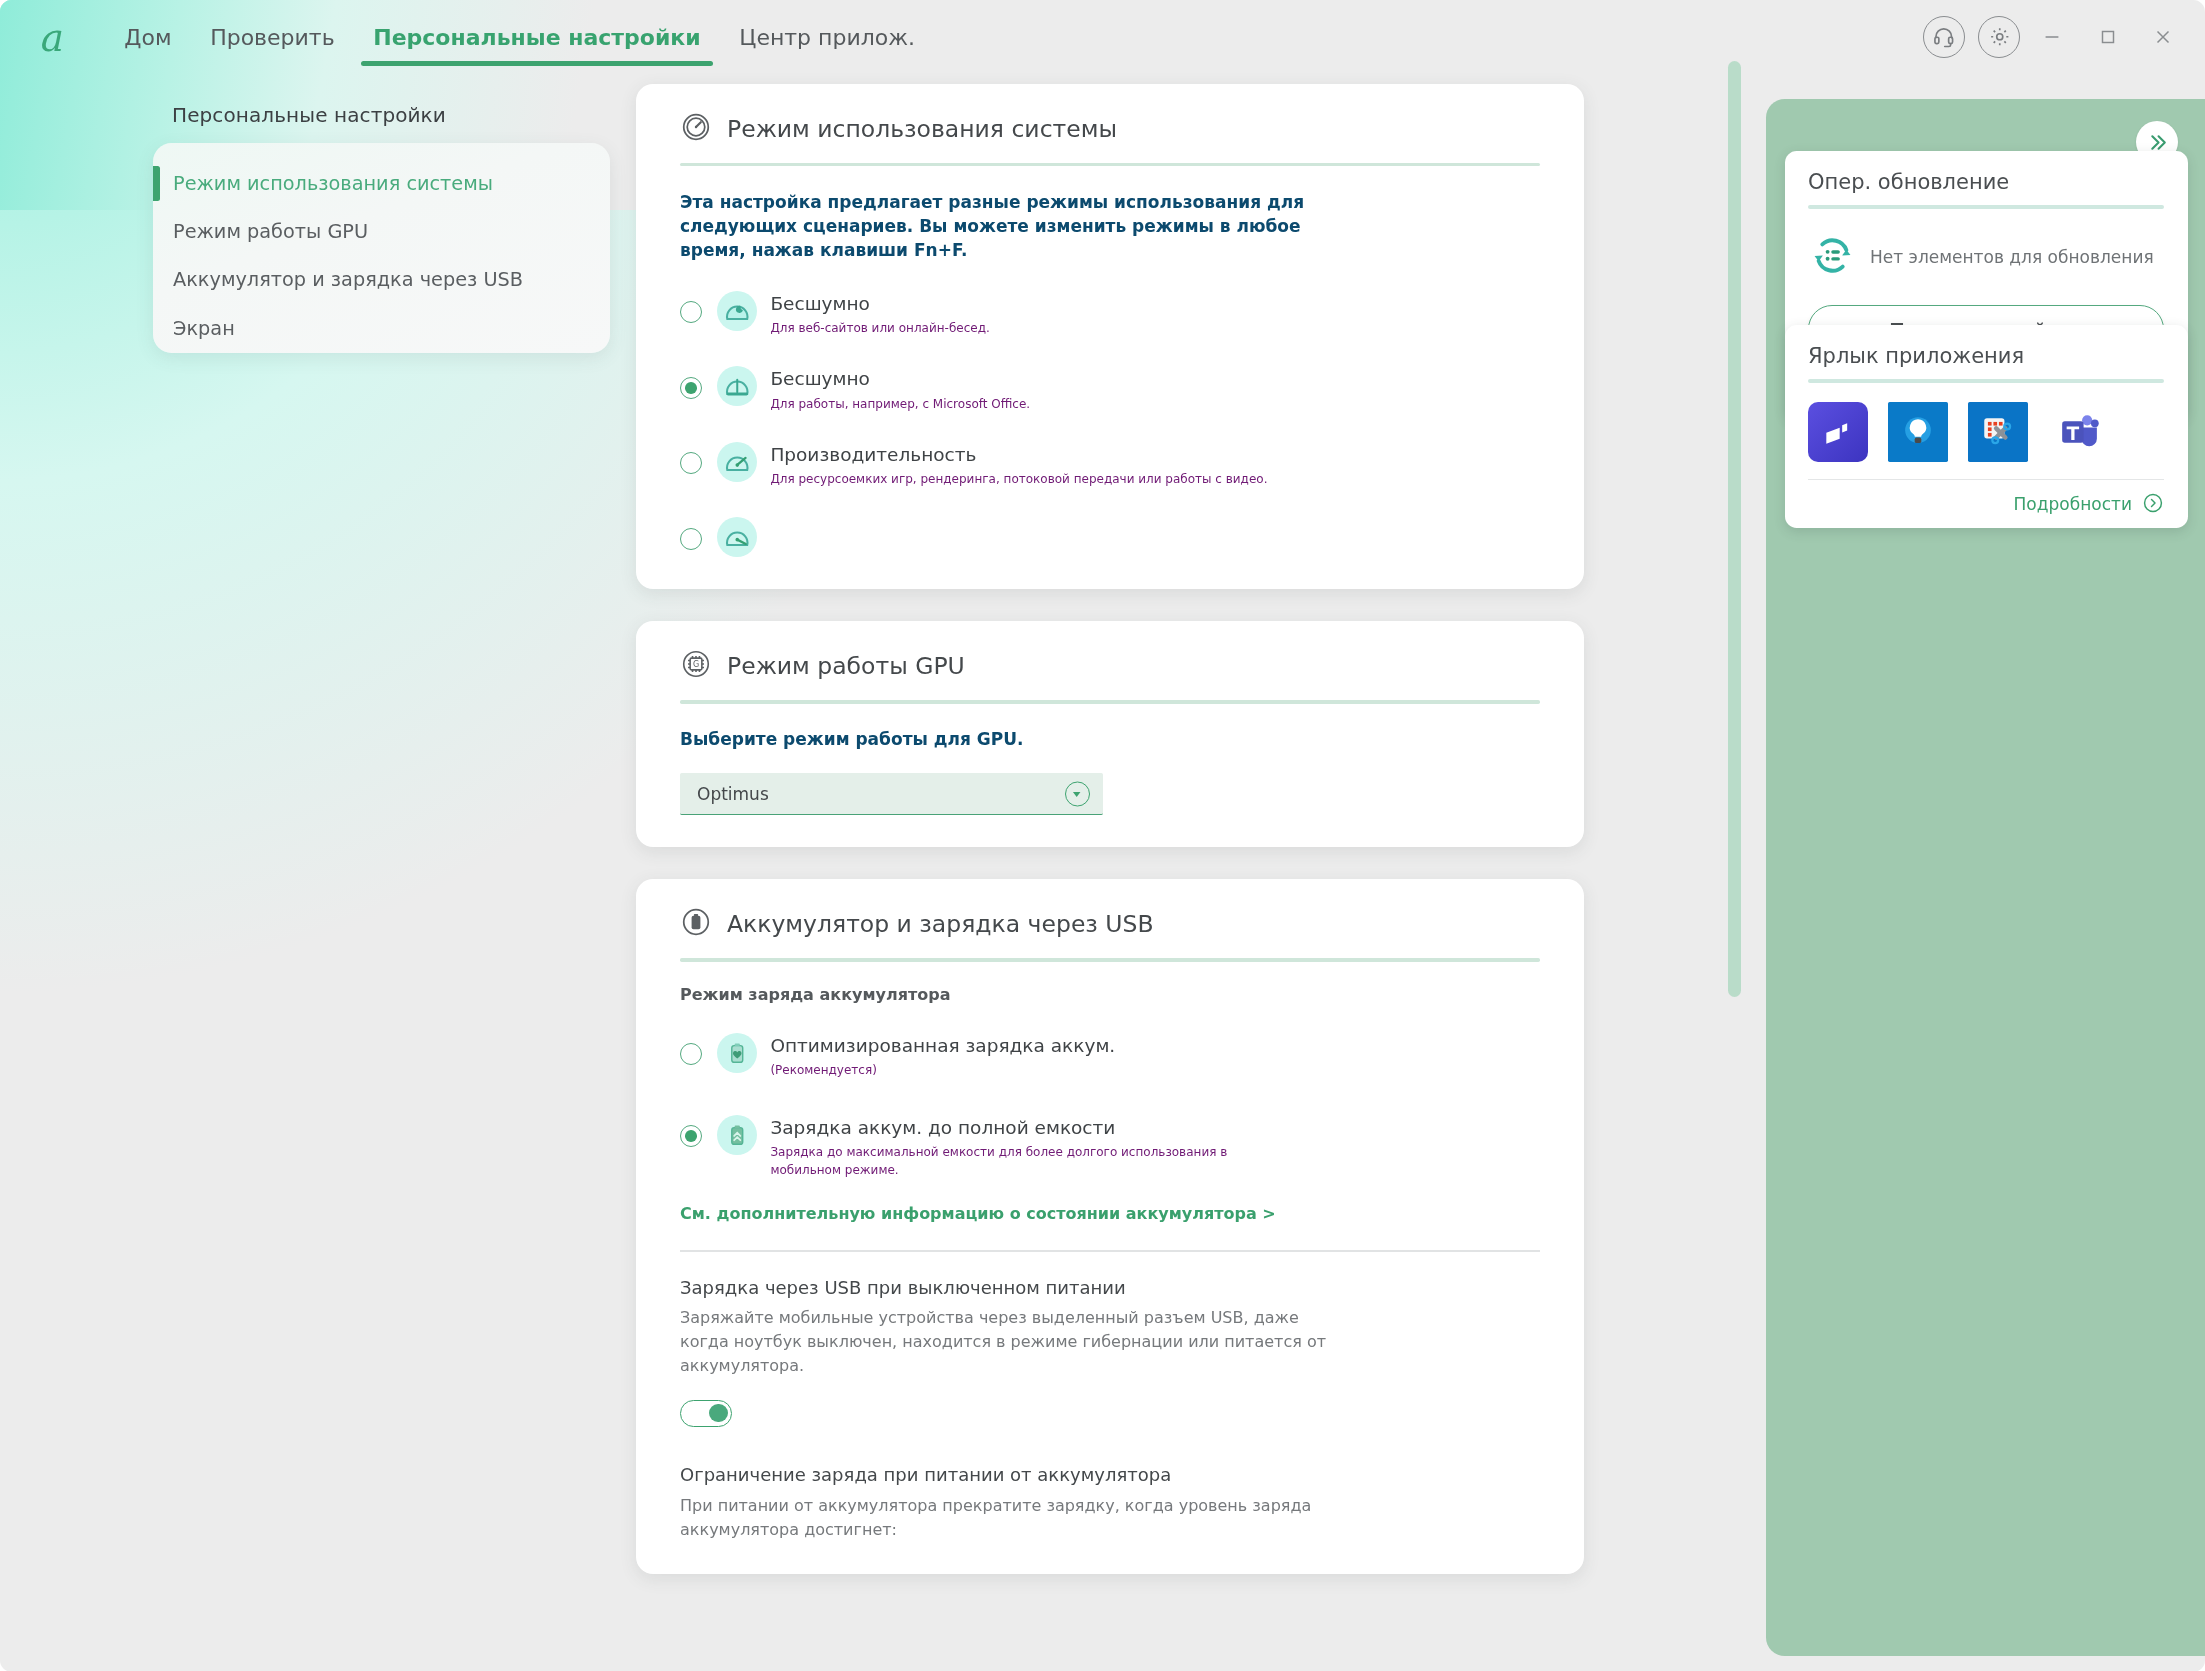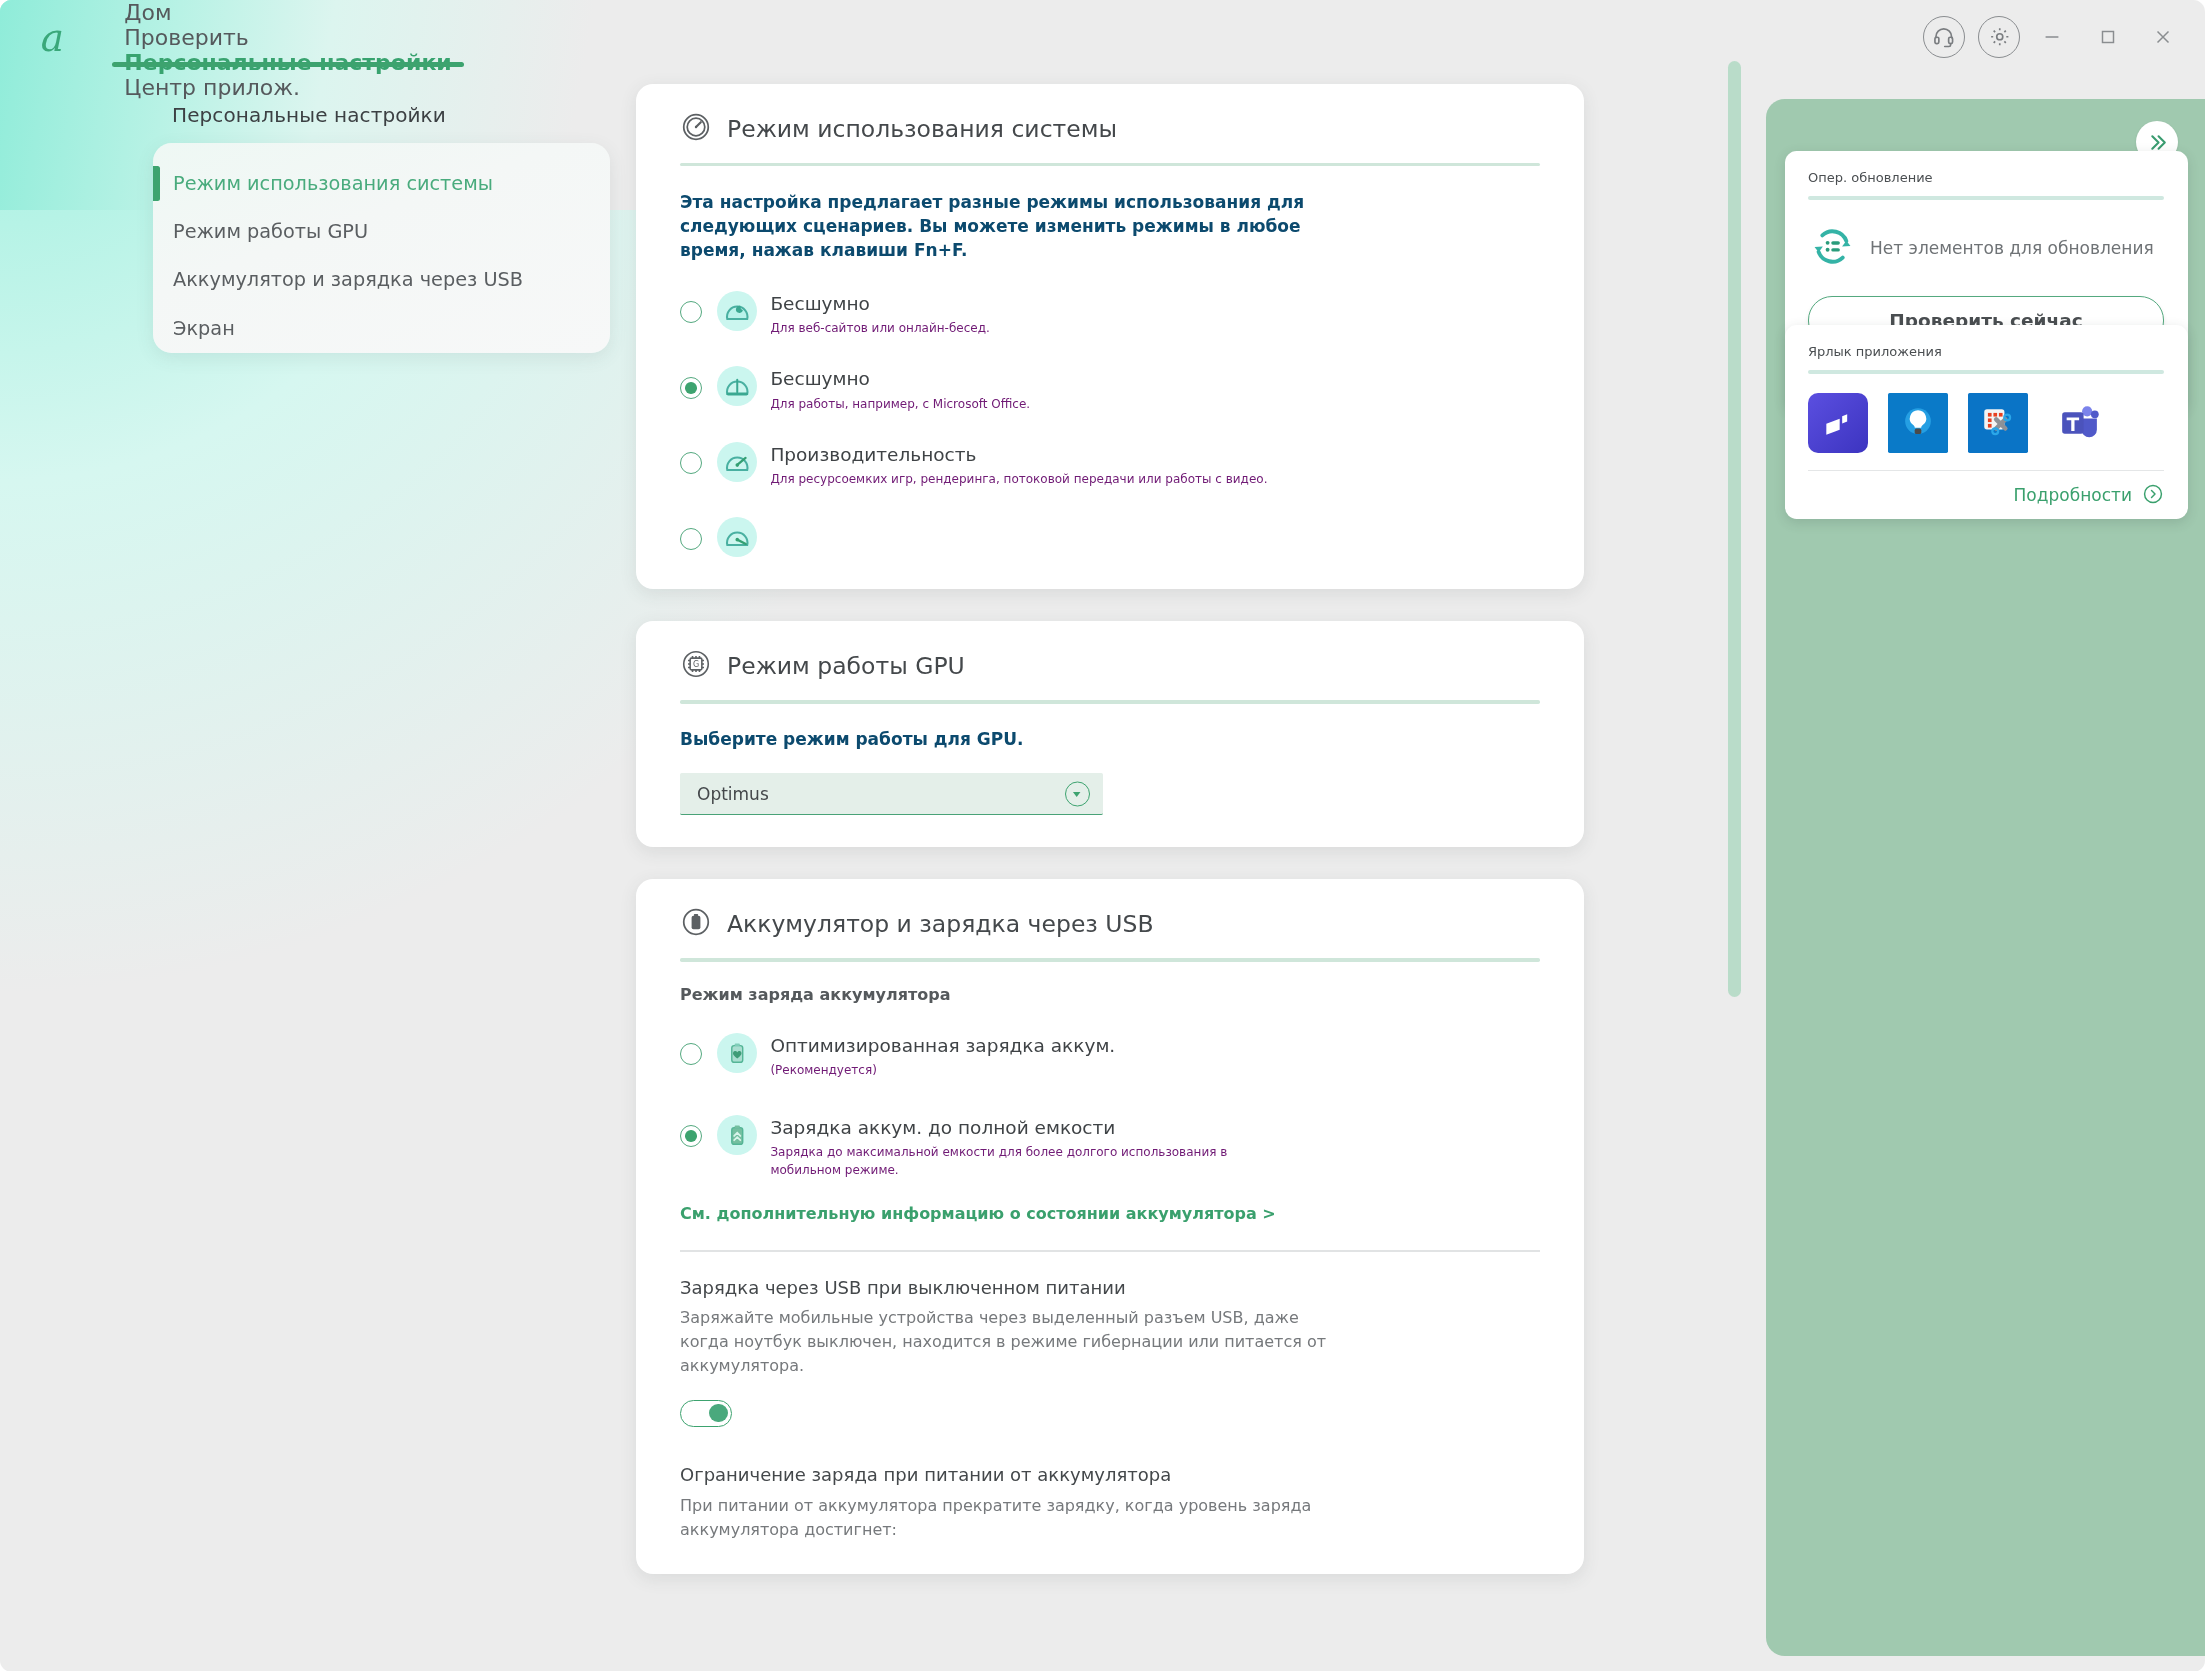--- a/index.html
+++ b/index.html
@@ -33,21 +33,21 @@
     position: absolute; left: 0; top: 0; width: 2205px; height: 74px;
     display: flex; align-items: center; z-index: 40;
   }
   .logo {
     width: 45px; height: 45px; margin-left: 30px; margin-right: 30px;
     display: flex; align-items: center; justify-content: center;
     font-family: "DejaVu Serif", serif;
     font-size: 39px; color: #3aa87a; font-style: italic; line-height: 1;
     font-weight: 400;
   }
-  .nav { display: flex; align-items: flex-start; height: 74px; flex-direction: column; }
+  .nav { display: flex; align-items: flex-start; height: 74px; }
   .nav-item {
     position: relative;
     font-size: 22px; color: #55595c; padding: 0 19.3px;
     height: 74px; display: flex; align-items: center;
     cursor: pointer; white-space: nowrap;
   }
   .nav-item.active { color: #38a36f; font-weight: 700; }
   .nav-item.active::after {
     content: ""; position: absolute; left: 6.7px; right: 6.7px; bottom: 8.4px;
     height: 5px; border-radius: 2.5px; background: #3da36f;
@@ -169,21 +169,21 @@
     width: 42px; height: 42px; border-radius: 50%;
     background: #ffffff; display: flex; align-items: center; justify-content: center;
     cursor: pointer; box-shadow: 0 0.8px 2.5px rgba(0,0,0,.10);
   }
   .rcard {
     position: absolute; left: 18.5px; width: 403px;
     background: #fff; border-radius: 11.7px;
     box-shadow: 0 3.4px 11.7px rgba(50,70,60,.16);
     padding: 18.5px 23.5px 11.7px 23.5px;
   }
-  .rcard .rt { font-size: 13px; color: #4a4e51; }
+  .rcard .rt { font-size: 21px; color: #4a4e51; }
   .rcard .rrule { height: 4.2px; background: #cfe8e0; border-radius: 2.5px; margin-top: 11.7px; }
   .rrow { display: flex; align-items: center; gap: 13px; margin-top: 22px; }
   .rrow .rtxt { font-size: 17px; color: #6f7376; }
   .rbtn {
     margin-top: 22px; height: 49px; border-radius: 24px;
     border: 1.7px solid #54a97f; background: #fff;
     display: flex; align-items: center; justify-content: center;
     font-size: 18.5px; font-weight: 700; color: #4a4e51; cursor: pointer;
     box-shadow: 0 2.5px 5px rgba(0,0,0,.07);
   }

